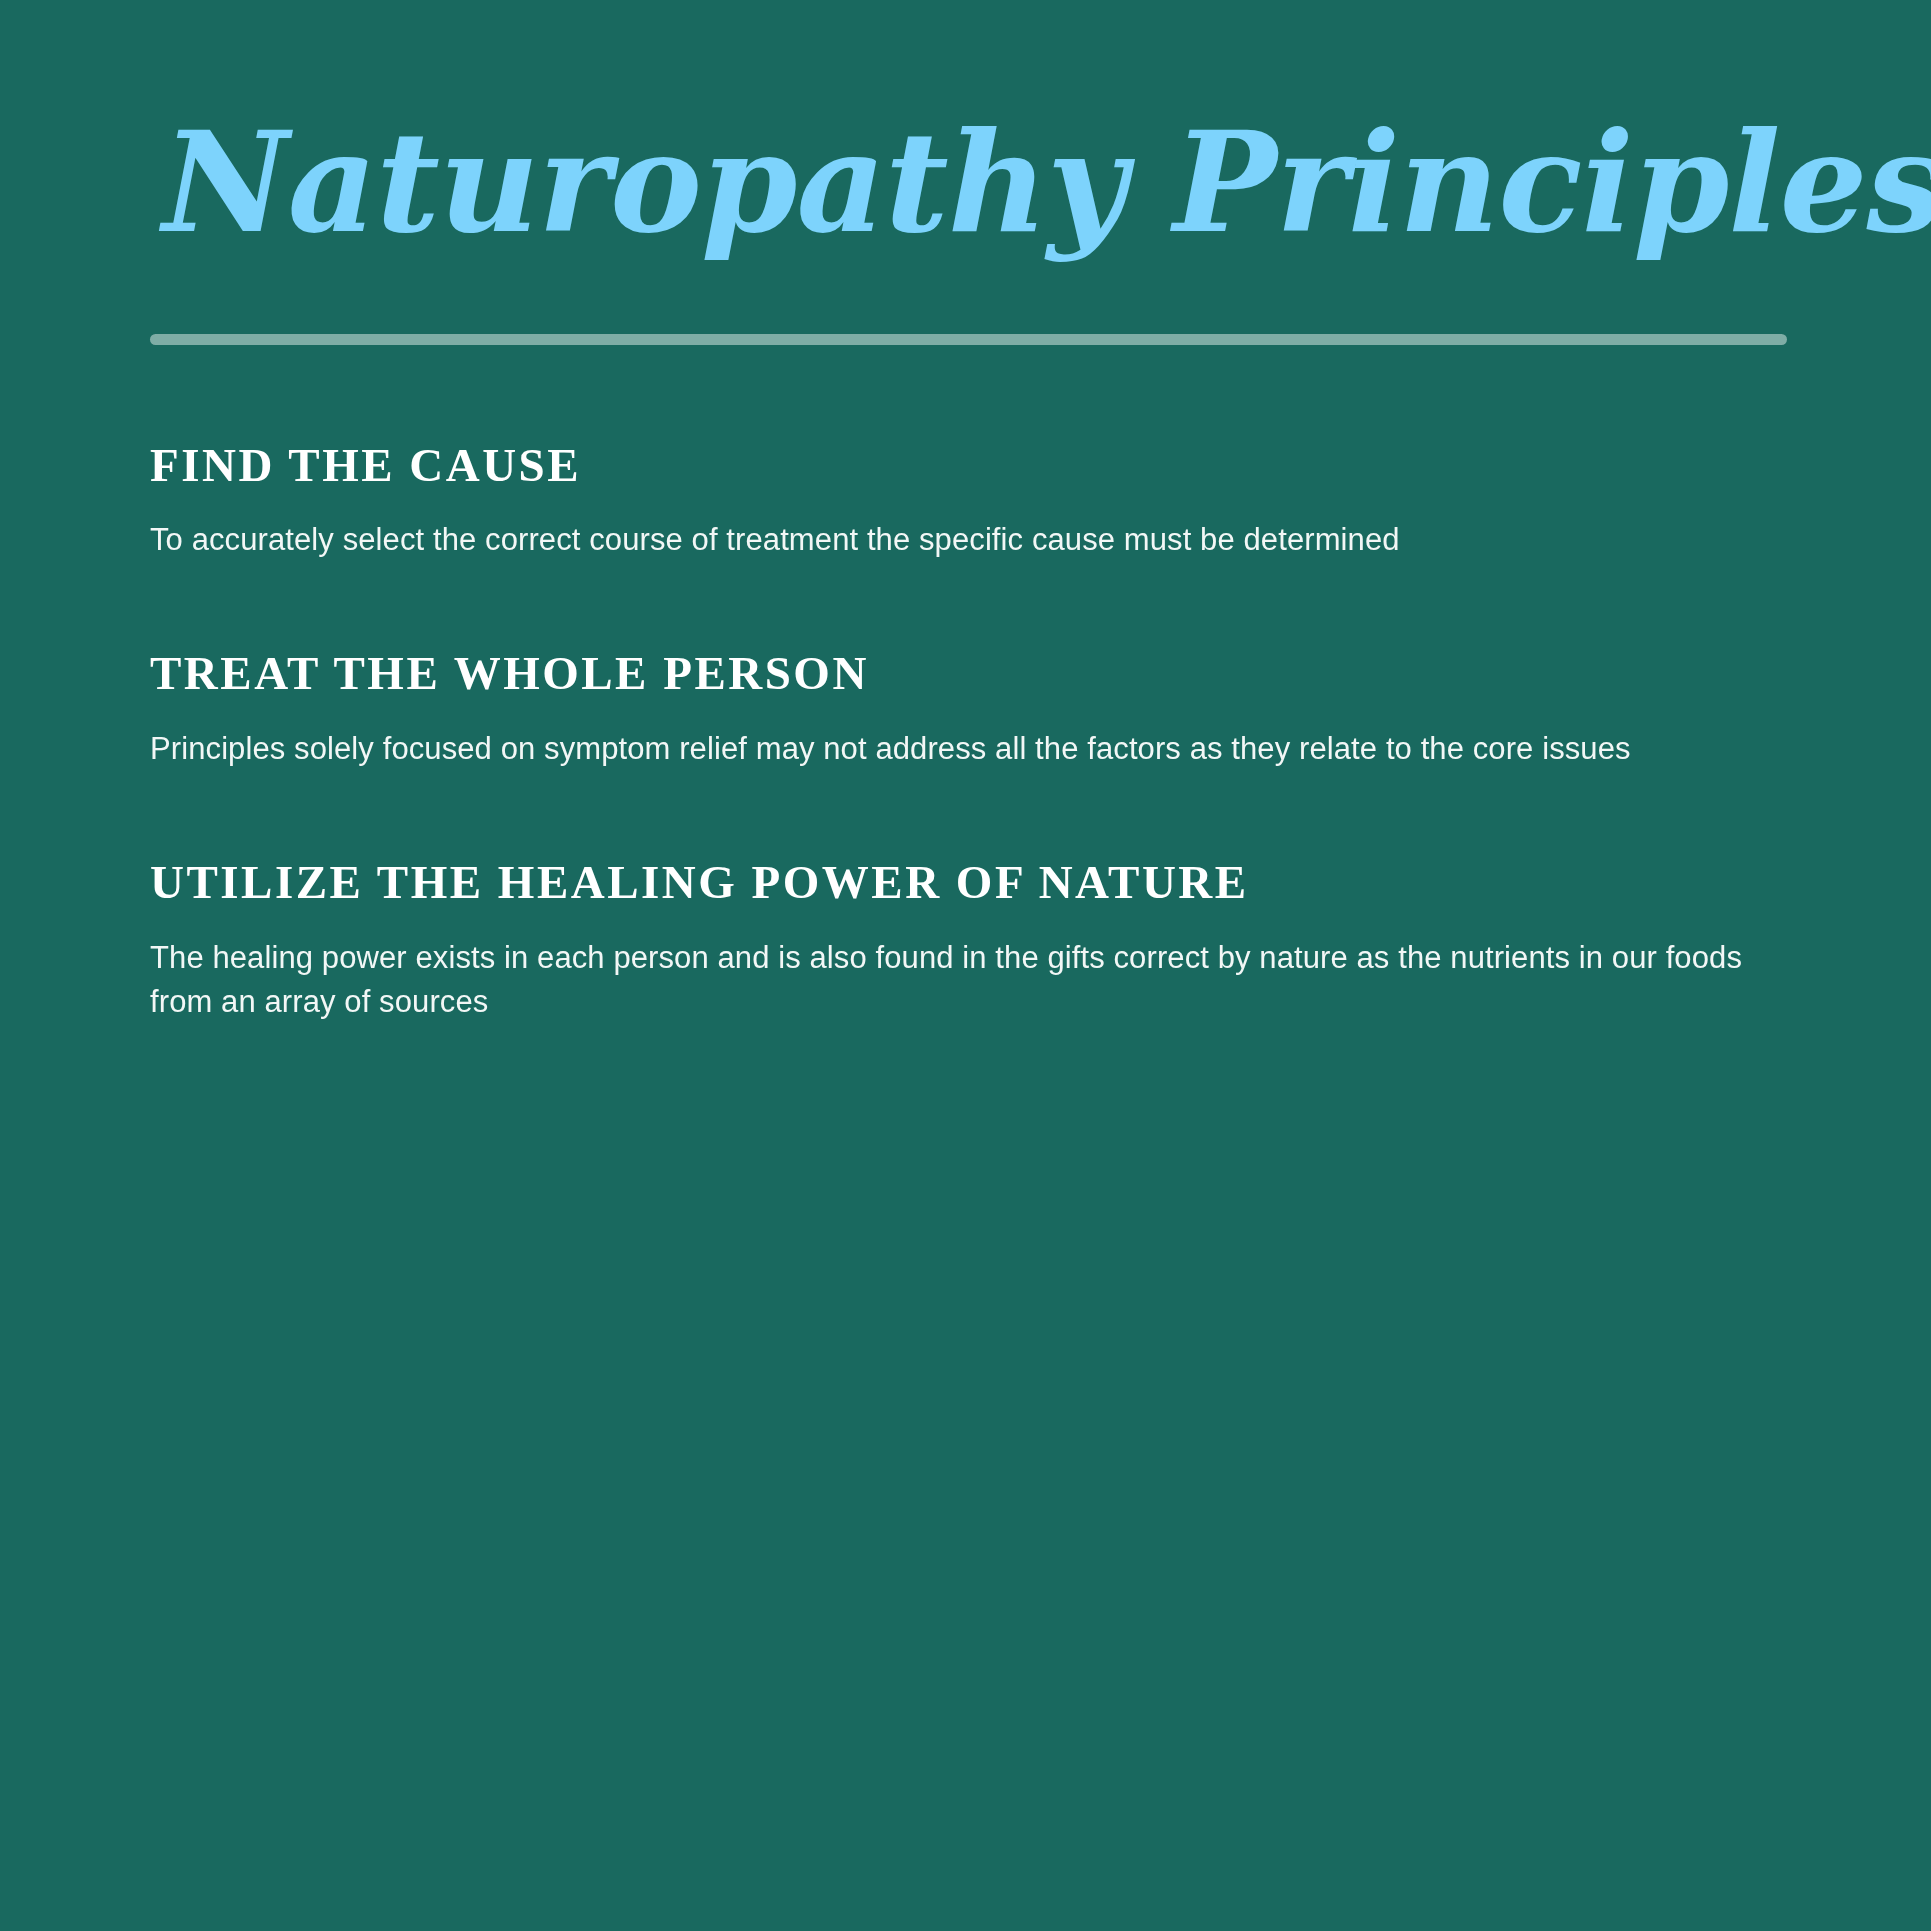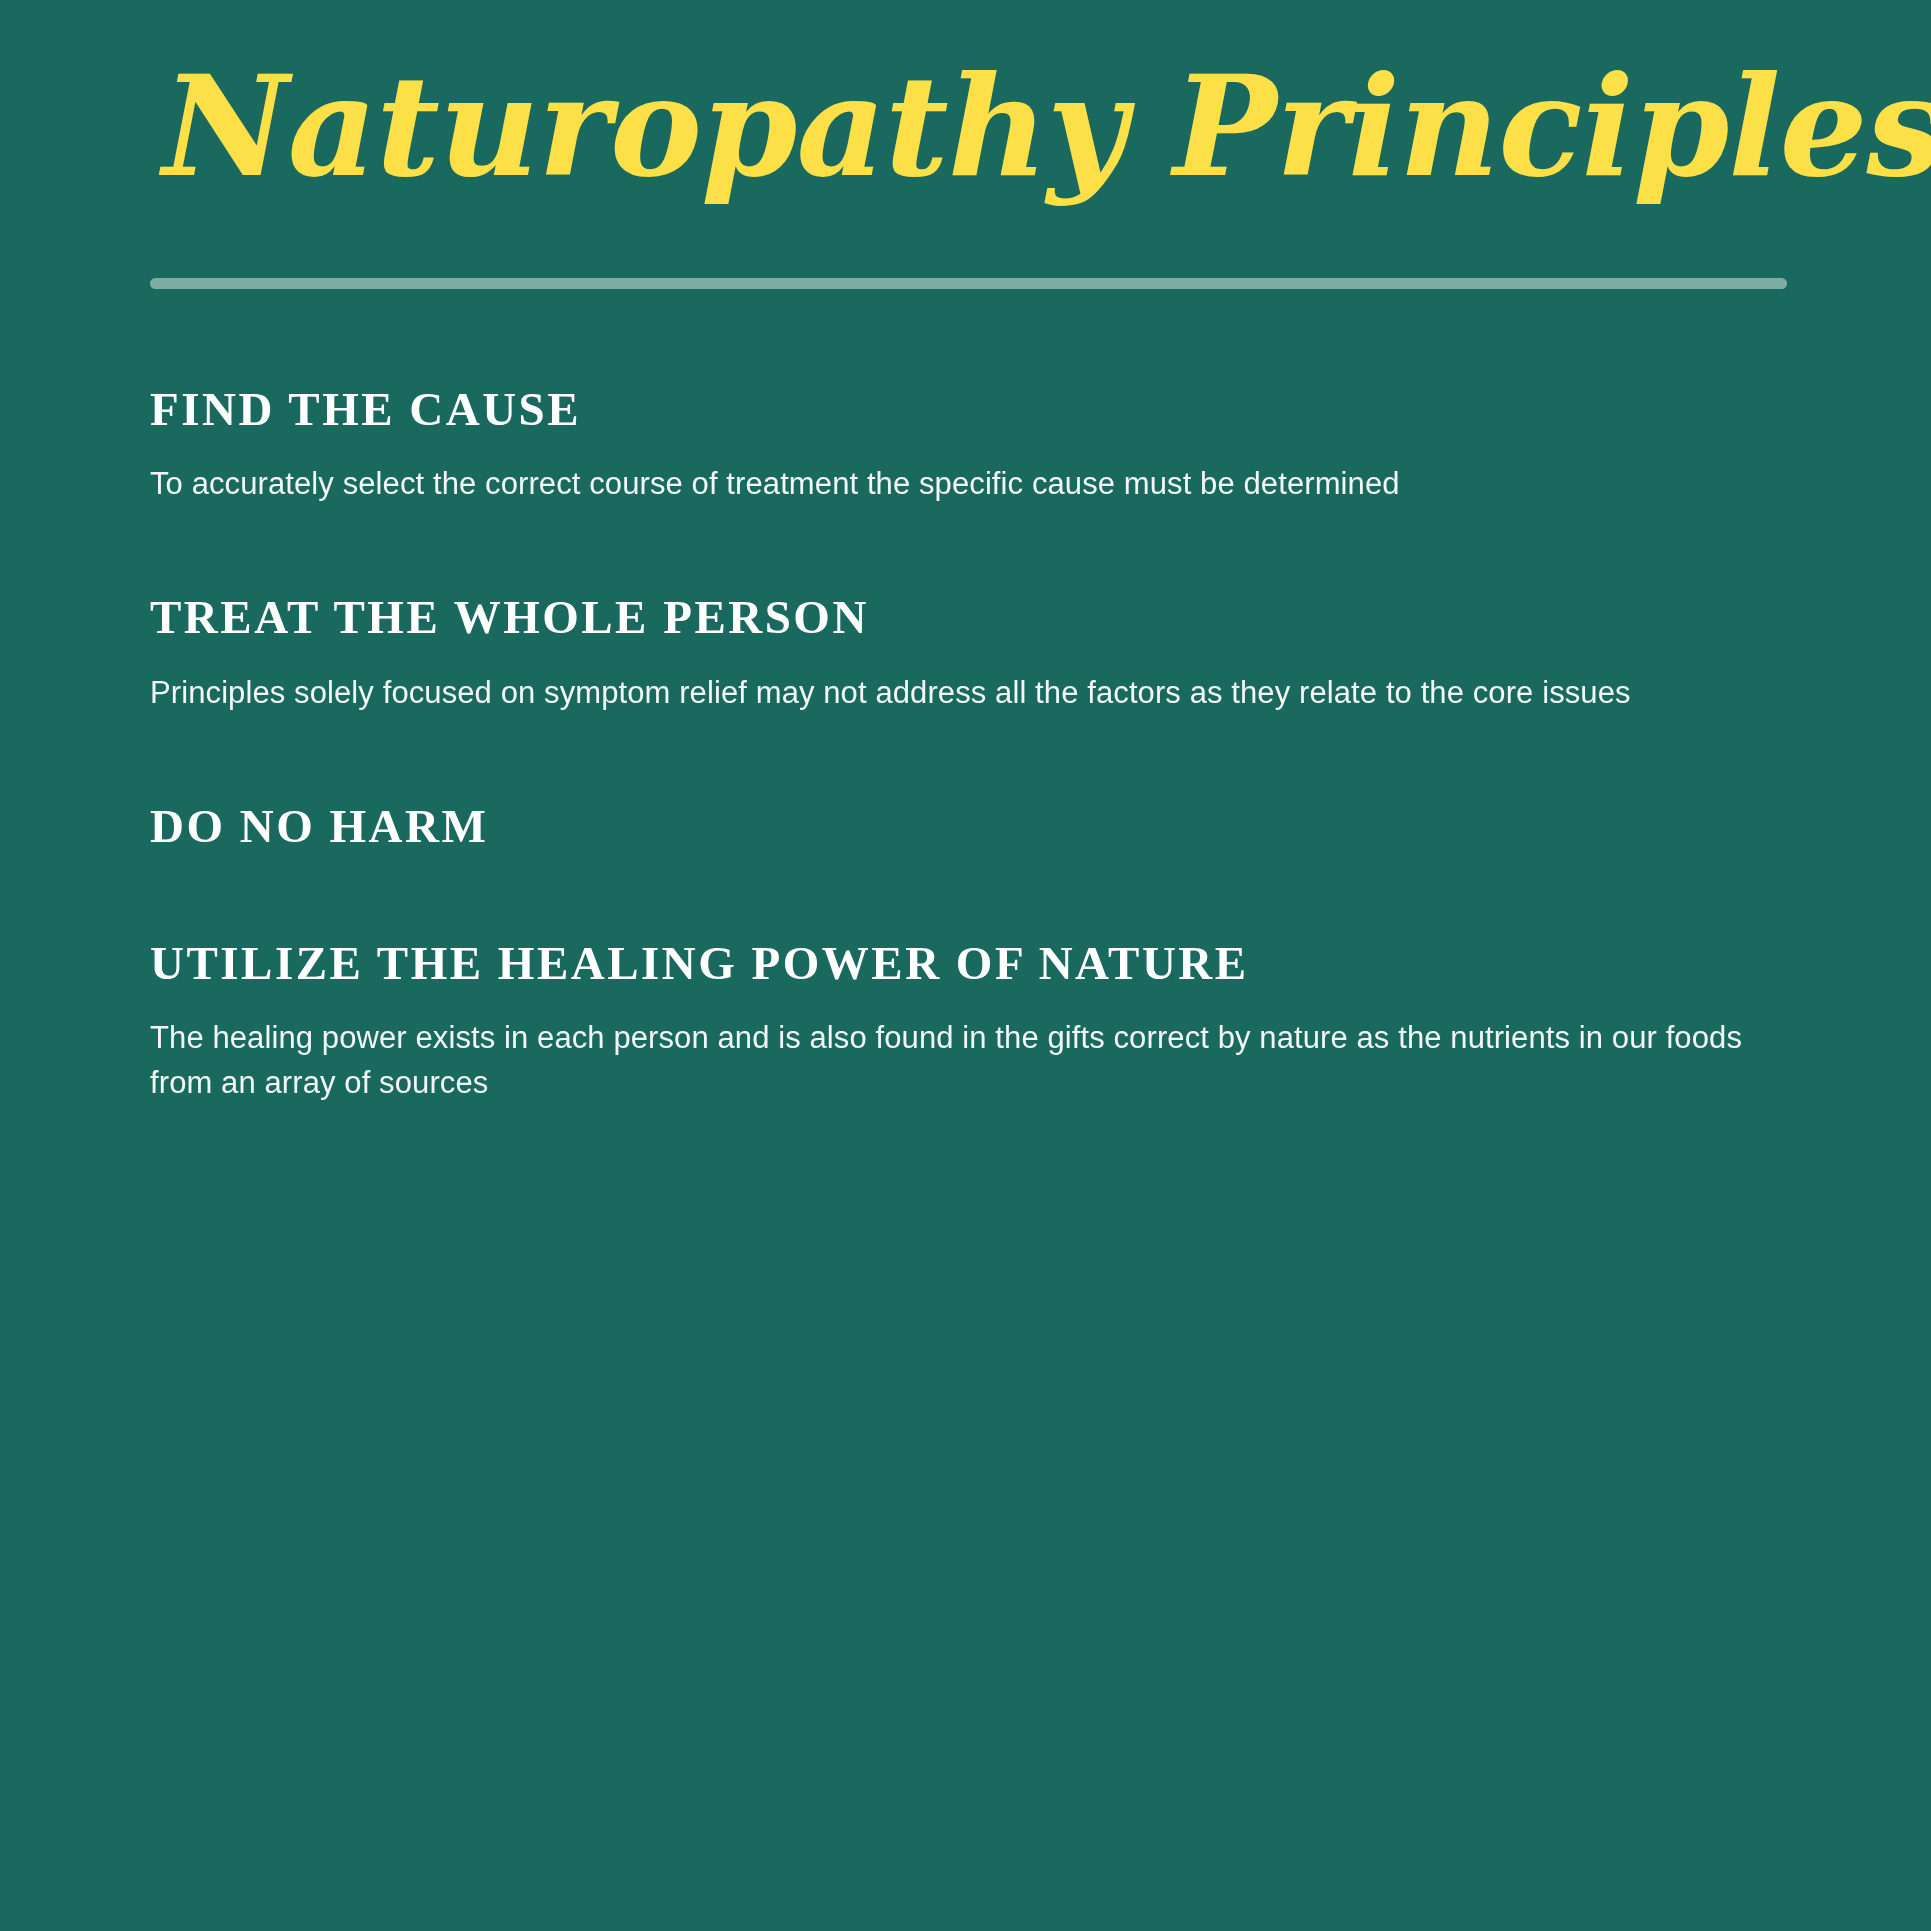--- a/index.html
+++ b/index.html
@@ -18,25 +18,25 @@
     width: 1931px;
     height: 1931px;
     box-sizing: border-box;
     padding: 0 150px;
     background: #19695f;
   }
   .title {
     font-family: "DejaVu Serif", serif;
     font-style: italic;
     font-weight: 700;
-    color: #fde047;
+    color: #7dd3fc;
     font-size: 138px;
     line-height: 1.0;
     letter-spacing: -1px;
-    padding-top: 58px;
+    padding-top: 114px;
     margin: 0 0 0 12.6px;
     white-space: nowrap;
   }
   .divider {
     margin-top: 82px;
     height: 10.6px;
     border-radius: 5.8px;
     background: #7fada6;
     width: 1637px;
   }
@@ -85,21 +85,20 @@
       <h2 class="section-heading">FIND THE CAUSE</h2>
       <p class="section-body">To accurately select the correct course of treatment the specific cause must be determined</p>
     </div>
 
     <div class="section">
       <h2 class="section-heading">TREAT THE WHOLE PERSON</h2>
       <p class="section-body">Principles solely focused on symptom relief may not address all the factors as they relate to the core issues</p>
     </div>
 
     <div class="section">
-      <h2 class="section-heading">DO NO HARM</h2>
     </div>
 
     <div class="section">
       <h2 class="section-heading">UTILIZE THE HEALING POWER OF NATURE</h2>
       <p class="section-body">The healing power exists in each person and is also found in the gifts correct by nature as the nutrients in our foods from an array of sources</p>
     </div>
 
   </div>
 </div>
 

